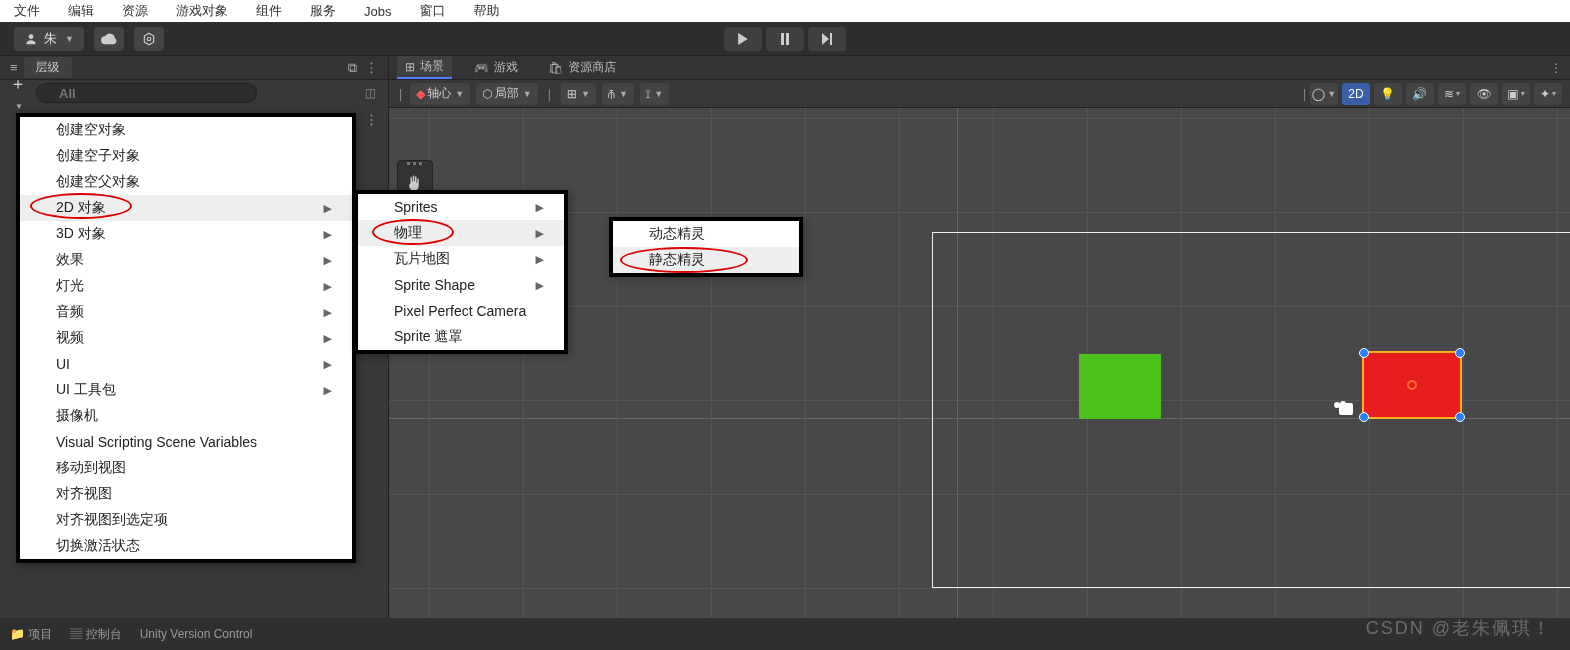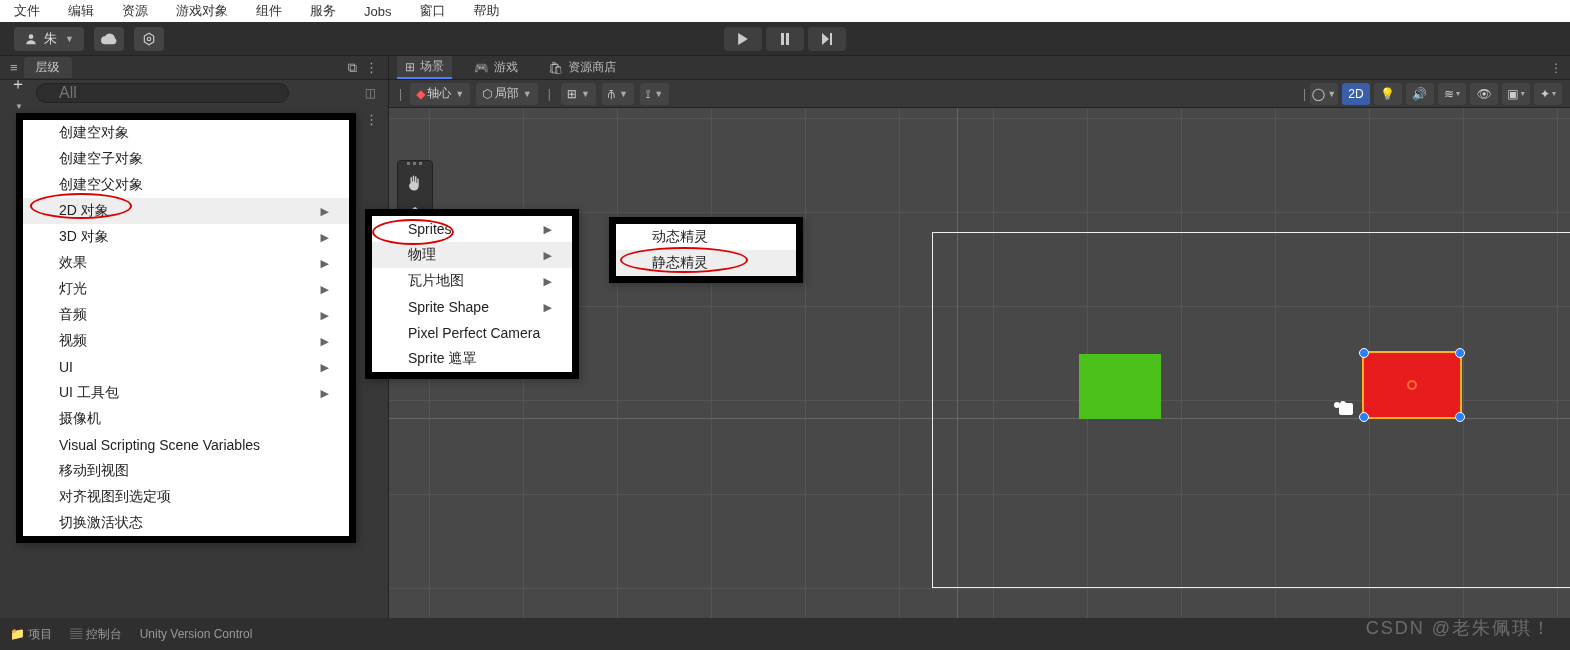--- a/index.html
+++ b/index.html
@@ -11,21 +11,21 @@
 .icon-btn { background: #444; border-radius: 4px; width: 30px; height: 24px; display: flex; align-items: center; justify-content: center; cursor: pointer; }
 .play-group { position: absolute; left: 50%; transform: translateX(-50%); display: flex; gap: 4px; }
 .play-group .icon-btn { width: 38px; height: 24px; background: #3f3f3f; }
 .main { display: flex; height: calc(100% - 56px); }
 .left-panel { width: 389px; background: #383838; border-right: 1px solid #222; display: flex; flex-direction: column; }
 .panel-header { height: 24px; display: flex; align-items: center; padding: 0 10px; gap: 6px; background: #333; border-bottom: 1px solid #222; }
 .panel-tab { background: #404040; padding: 2px 12px; border-radius: 3px 3px 0 0; font-size: 12px; }
 .panel-header-right { margin-left: auto; display: flex; gap: 8px; color: #aaa; }
 .search-row { height: 26px; display: flex; align-items: center; padding: 0 6px; gap: 6px; background: #383838; }
 .add-btn { width: 24px; text-align: center; cursor: pointer; font-size: 16px; color: #ddd; }
-.search-input { flex: 1; background: #2d2d2d; border: 1px solid #222; border-radius: 10px; height: 20px; padding: 0 22px 0 22px; color: #aaa; font-size: 16px; position: relative; }
+.search-input { flex: 1; background: #2d2d2d; border: 1px solid #222; border-radius: 10px; height: 20px; padding: 0 22px 0 22px; color: #aaa; font-size: 13px; position: relative; font-weight: bold; }
 .search-wrap { flex: 1; position: relative; }
 .search-wrap .mag { position: absolute; left: 6px; top: 3px; color: #888; font-size: 12px; }
 .search-wrap .sq { position: absolute; right: 6px; top: 3px; color: #888; font-size: 12px; }
 .right-panel { flex: 1; display: flex; flex-direction: column; background: #3a3a3a; position: relative; }
 .scene-tabs { height: 24px; display: flex; align-items: center; padding: 0 8px; gap: 14px; background: #333; border-bottom: 1px solid #222; font-size: 12px; color: #bbb; }
 .scene-tabs .tab { display: flex; align-items: center; gap: 5px; padding: 2px 8px; cursor: pointer; }
 .scene-tabs .tab.active { background: #404040; border-bottom: 2px solid #4c7eff; }
 .scene-toolbar { height: 28px; display: flex; align-items: center; padding: 0 8px; gap: 6px; background: #383838; border-bottom: 1px solid #222; font-size: 12px; }
 .tool-grp { display: flex; align-items: center; gap: 2px; background: #444; border-radius: 3px; padding: 2px 6px; height: 22px; }
 .dd { font-size: 9px; color: #aaa; margin-left: 2px;}
@@ -37,21 +37,21 @@
 .axis-v { position: absolute; left: 568px; top: 0; bottom: 0; width: 1px; background: #666; }
 .axis-h { position: absolute; top: 310px; left: 0; right: 0; height: 1px; background: #666; }
 .canvas-rect { position: absolute; border: 1px solid #eee; left: 543px; top: 124px; width: 800px; height: 356px; }
 .green-rect { position: absolute; left: 690px; top: 246px; width: 82px; height: 65px; background: #4cc11b; }
 .red-rect { position: absolute; left: 973px; top: 243px; width: 100px; height: 68px; background: #e81c1c; border: 2px solid #ffb020; }
 .red-center { position: absolute; left: 50%; top: 50%; width: 10px; height: 10px; border: 2px solid #ff6a3a; border-radius: 50%; transform: translate(-50%,-50%); }
 .handle { position: absolute; width: 10px; height: 10px; background: #2a7fff; border: 1px solid #fff; border-radius: 50%; }
 .camera-icon { position: absolute; left: 944px; top: 292px; color: #fff; font-size: 20px; }
 .move-tool { position: absolute; left: 8px; top: 52px; width: 36px; background: #333; border: 1px solid #222; border-radius: 4px; display: flex; flex-direction: column; }
 .move-tool div { height: 32px; display: flex; align-items: center; justify-content: center; color: #ccc; cursor: pointer; }
-.context-menu { position: absolute; background: #fff; color: #222; border: 7px solid #000000; box-shadow: 2px 2px 8px rgba(0,0,0,0.3); font-size: 14px; z-index: 100; }
+.context-menu { position: absolute; background: #fff; color: #222; border: 4px solid #000000; box-shadow: 2px 2px 8px rgba(0,0,0,0.3); font-size: 14px; z-index: 100; }
 .context-menu .item { padding: 4px 20px 4px 36px; display: flex; align-items: center; justify-content: space-between; height: 26px; cursor: pointer; white-space: nowrap; }
 .context-menu .item.hl { background: #eee; }
 .context-menu .item .arrow { font-size: 11px; color: #666; margin-left: 30px; }
 .circle-annot { position: absolute; border: 2px solid #d00; border-radius: 50%; pointer-events: none; z-index: 200; }
 .watermark { position: absolute; right: 18px; bottom: 10px; color: rgba(220,220,220,0.35); font-size: 18px; font-family: sans-serif; letter-spacing: 2px; }
 .bottom-bar { position: absolute; bottom: 0; left: 0; right: 0; height: 18px; background: #2f2f2f; display: flex; align-items: center; padding: 16px 10px; gap: 18px; font-size: 12px; color: #999; overflow: hidden; }
 svg { display: block; }
 </style>
 </head>
 <body>
@@ -294,27 +294,30 @@
     <div class="item">
       <span>摄像机</span>
     </div>
     <div class="item">
       <span>Visual Scripting Scene Variables</span>
     </div>
     <div class="item">
       <span>移动到视图</span>
     </div>
     <div class="item">
+      <span>对齐视图</span>
+    </div>
+    <div class="item">
       <span>对齐视图到选定项</span>
     </div>
     <div class="item">
       <span>切换激活状态</span>
     </div>
   </div>
-<div class="context-menu" id="cm2" style="left:365px; top:190px; width:214px;margin-top:19px;">
+<div class="context-menu" id="cm2" style="left:354px; top:190px; width:214px;">
     <div class="item">
       <span>Sprites</span>
       <span class="arrow">▶</span>
     </div>
     <div class="item hl">
       <span>物理</span>
       <span class="arrow">▶</span>
     </div>
     <div class="item">
       <span>瓦片地图</span>

